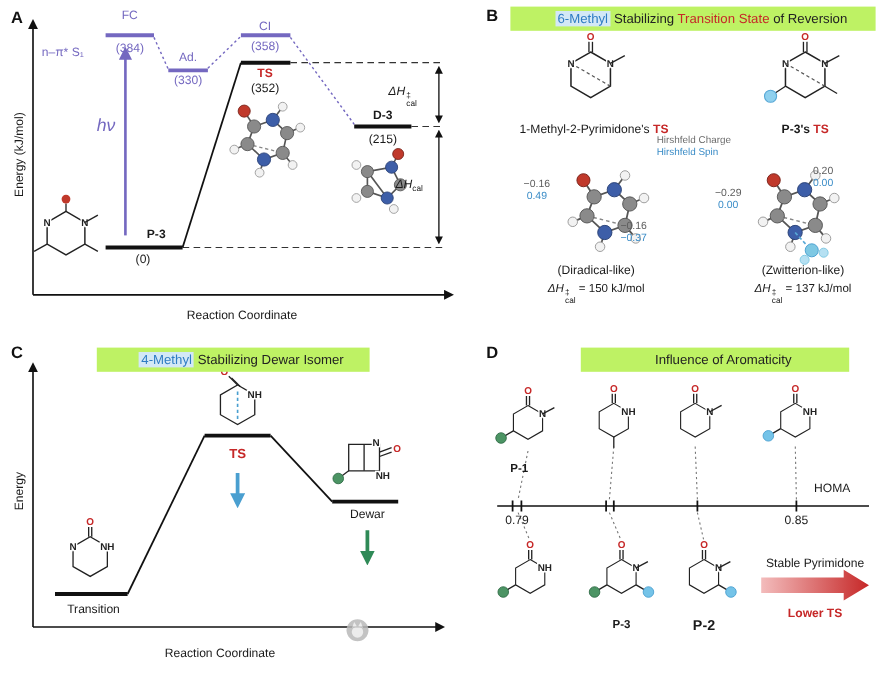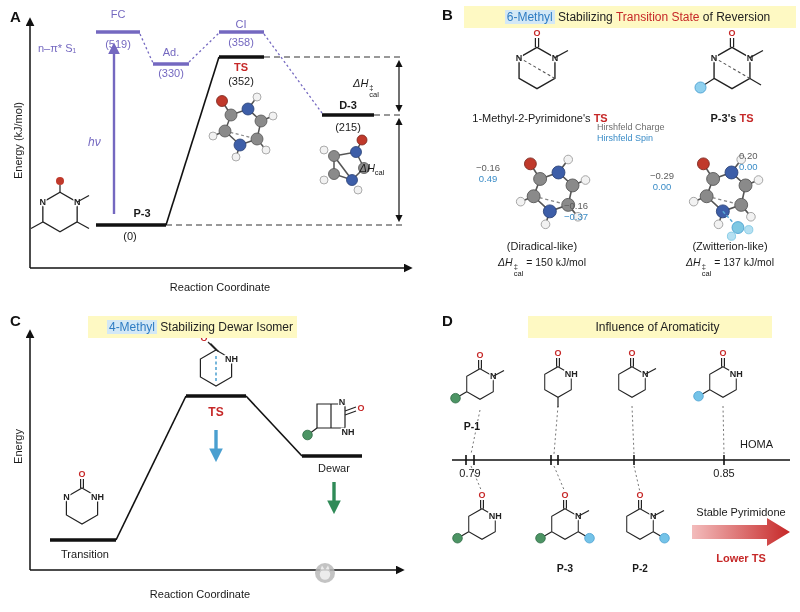--- a/index.html
+++ b/index.html
@@ -9,21 +9,21 @@
   svg.layer{position:absolute;left:0;top:0;}
   .t{position:absolute;font-size:11px;line-height:13px;color:#1a1a1a;white-space:nowrap;}
   .ctr{transform:translateX(-50%);}
   .b{font-weight:bold;}
   .pu{color:#7468c0;}
   .rd{color:#c62828;}
   .bl{color:#3a8cc7;}
   .gy{color:#6e6e6e;}
   .it{font-style:italic;}
   .plabel{position:absolute;font-size:15px;font-weight:bold;color:#111;}
-  .hdr{position:absolute;background:#fef9c3;font-size:12px;text-align:center;color:#222;padding-left:15px;}
+  .hdr{position:absolute;background:#bef264;font-size:12px;text-align:center;color:#222;padding-left:15px;}
   .hl-blue{color:#2e7cc3;background:#d3e8f6;padding:0 2px;}
   .vstack{position:absolute;font-size:9.5px;line-height:11px;text-align:center;white-space:nowrap;}
   .vstack .gy{color:#5c5c5c;}
   .supsub{display:inline-flex;flex-direction:column;font-size:7.5px;line-height:7px;vertical-align:-3px;margin-left:1px;}
   .supsub sup,.supsub sub{font-size:7.5px;line-height:7px;}
   .subonly{font-size:7.5px;vertical-align:-3px;}
   .watermark{position:absolute;left:314px;top:562px;display:flex;align-items:center;gap:6px;opacity:.85;}
   .wm-text{font-size:10.5px;color:#a6a6a6;letter-spacing:.5px;white-space:nowrap;}
   
   .bond{stroke:#222;stroke-width:1.2;fill:none;}
@@ -141,32 +141,32 @@
         </g>
       <g transform="translate(348,166)">
           <use href="#balldewar"></use>
         </g>
     </svg>
     <div class="plabel" style="left:10px;top:8px">A</div>
     <div class="t" style="left:-57px;top:134px;width:150px;text-align:center;transform:rotate(-90deg)">Energy (kJ/mol)</div>
     <div class="t ctr" style="left:220px;top:281px">Reaction Coordinate</div>
     <div class="t pu" style="left:38px;top:42px">n–π* S₁</div>
     <div class="t pu ctr" style="left:118px;top:8px">FC</div>
-    <div class="t pu ctr" style="left:118px;top:38px">(519)</div>
+    <div class="t pu ctr" style="left:118px;top:38px">(384)</div>
     <div class="t pu ctr" style="left:171px;top:46px">Ad.</div>
     <div class="t pu ctr" style="left:171px;top:67px">(330)</div>
     <div class="t pu ctr" style="left:241px;top:18px">CI</div>
     <div class="t pu ctr" style="left:241px;top:36px">(358)</div>
     <div class="t rd b ctr" style="left:241px;top:61px">TS</div>
     <div class="t ctr" style="left:241px;top:75px">(352)</div>
     <div class="t b ctr" style="left:348px;top:99px">D-3</div>
     <div class="t ctr" style="left:348px;top:121px">(215)</div>
     <div class="t b ctr" style="left:142px;top:207px">P-3</div>
     <div class="t ctr" style="left:130px;top:230px">(0)</div>
-    <div class="t pu it" style="left:88px;top:136px;font-size:12px">hν</div>
+    <div class="t pu it" style="left:88px;top:108px;font-size:16px">hν</div>
     <div class="t ctr" style="left:366px;top:77px"><span class="it">ΔH</span><span class="supsub">
           <sup>‡</sup>
           <sub>cal</sub>
         </span></div>
     <div class="t ctr" style="left:372px;top:162px"><span class="it">ΔH</span><span class="subonly">cal</span></div>
   </section>
 
   <section class="panel" style="left:440px;top:0;width:360px;height:306px">
     <svg class="layer" width="360" height="306">
       <g transform="translate(97,68)">
@@ -276,21 +276,21 @@
         <line class="bond" x1="11" y1="-5" x2="22" y2="-9"></line>
         <line class="bond" x1="11" y1="-1" x2="22" y2="-5"></line>
         <text class="at atO" x="27" y="-8">O</text>
         <text class="at" x="8" y="-14">N</text>
         <text class="at" x="14" y="16">NH</text>
         <line class="bond" x1="-17" y1="12" x2="-23" y2="16.5"></line>
         <circle cx="-26.5" cy="19" r="4.8" fill="#4c9464" stroke="#2f6b45" stroke-width="0.8"></circle>
       </g>
     </svg>
     <div class="plabel" style="left:10px;top:6px">C</div>
-    <div class="hdr" style="left:88px;top:10px;width:209px;height:22px;line-height:22px"><span class="hl-blue">4-Methyl</span><span> Stabilizing Dewar Isomer</span></div>
+    <div class="hdr" style="left:88px;top:10px;width:248px;height:22px;line-height:22px"><span class="hl-blue">4-Methyl</span><span> Stabilizing Dewar Isomer</span></div>
     <div class="t" style="left:-52px;top:134px;width:140px;text-align:center;transform:rotate(-90deg)">Energy</div>
     <div class="t ctr" style="left:200px;top:282px">Reaction Coordinate</div>
     <div class="t rd b ctr" style="left:216px;top:100px;font-size:12px">TS</div>
     <div class="t ctr" style="left:85px;top:242px">Transition</div>
     <div class="t ctr" style="left:334px;top:156px">Dewar</div>
   </section>
 
   <section class="panel" style="left:440px;top:306px;width:360px;height:306px">
     <svg class="layer" width="360" height="306">
       <g>
@@ -379,21 +379,21 @@
       </g>
       <path d="M252,219 L327,219 L327,212 L350,226 L327,240 L327,233 L252,233 Z" fill="url(#gradRed)"></path>
     </svg>
     <div class="plabel" style="left:2px;top:6px">D</div>
     <div class="hdr" style="left:88px;top:10px;width:244px;height:22px;line-height:22px">Influence of Aromaticity</div>
     <div class="t b ctr" style="left:32px;top:114px;font-size:10.5px">P-1</div>
     <div class="t" style="left:300px;top:132px">HOMA</div>
     <div class="t ctr" style="left:30px;top:161px">0.79</div>
     <div class="t ctr" style="left:284px;top:161px">0.85</div>
     <div class="t b ctr" style="left:125px;top:256px;font-size:10.5px">P-3</div>
-    <div class="t b ctr" style="left:200px;top:256px;font-size:10px">P-2</div>
+    <div class="t b ctr" style="left:200px;top:256px;font-size:13px">P-2</div>
     <div class="t ctr" style="left:301px;top:200px">Stable Pyrimidone</div>
     <div class="t rd b ctr" style="left:301px;top:246px">Lower TS</div>
   </section>
 
   <div class="watermark">
     <span style="display:inline-flex">
       <svg width="22" height="22">
         <circle cx="11" cy="11" r="10" fill="#b9b9b9"></circle>
         <path d="M6,9 L8,3.5 L10.5,7.5 Z" fill="#e9e9e9"></path>
         <path d="M16,9 L14,3.5 L11.5,7.5 Z" fill="#e9e9e9"></path>

